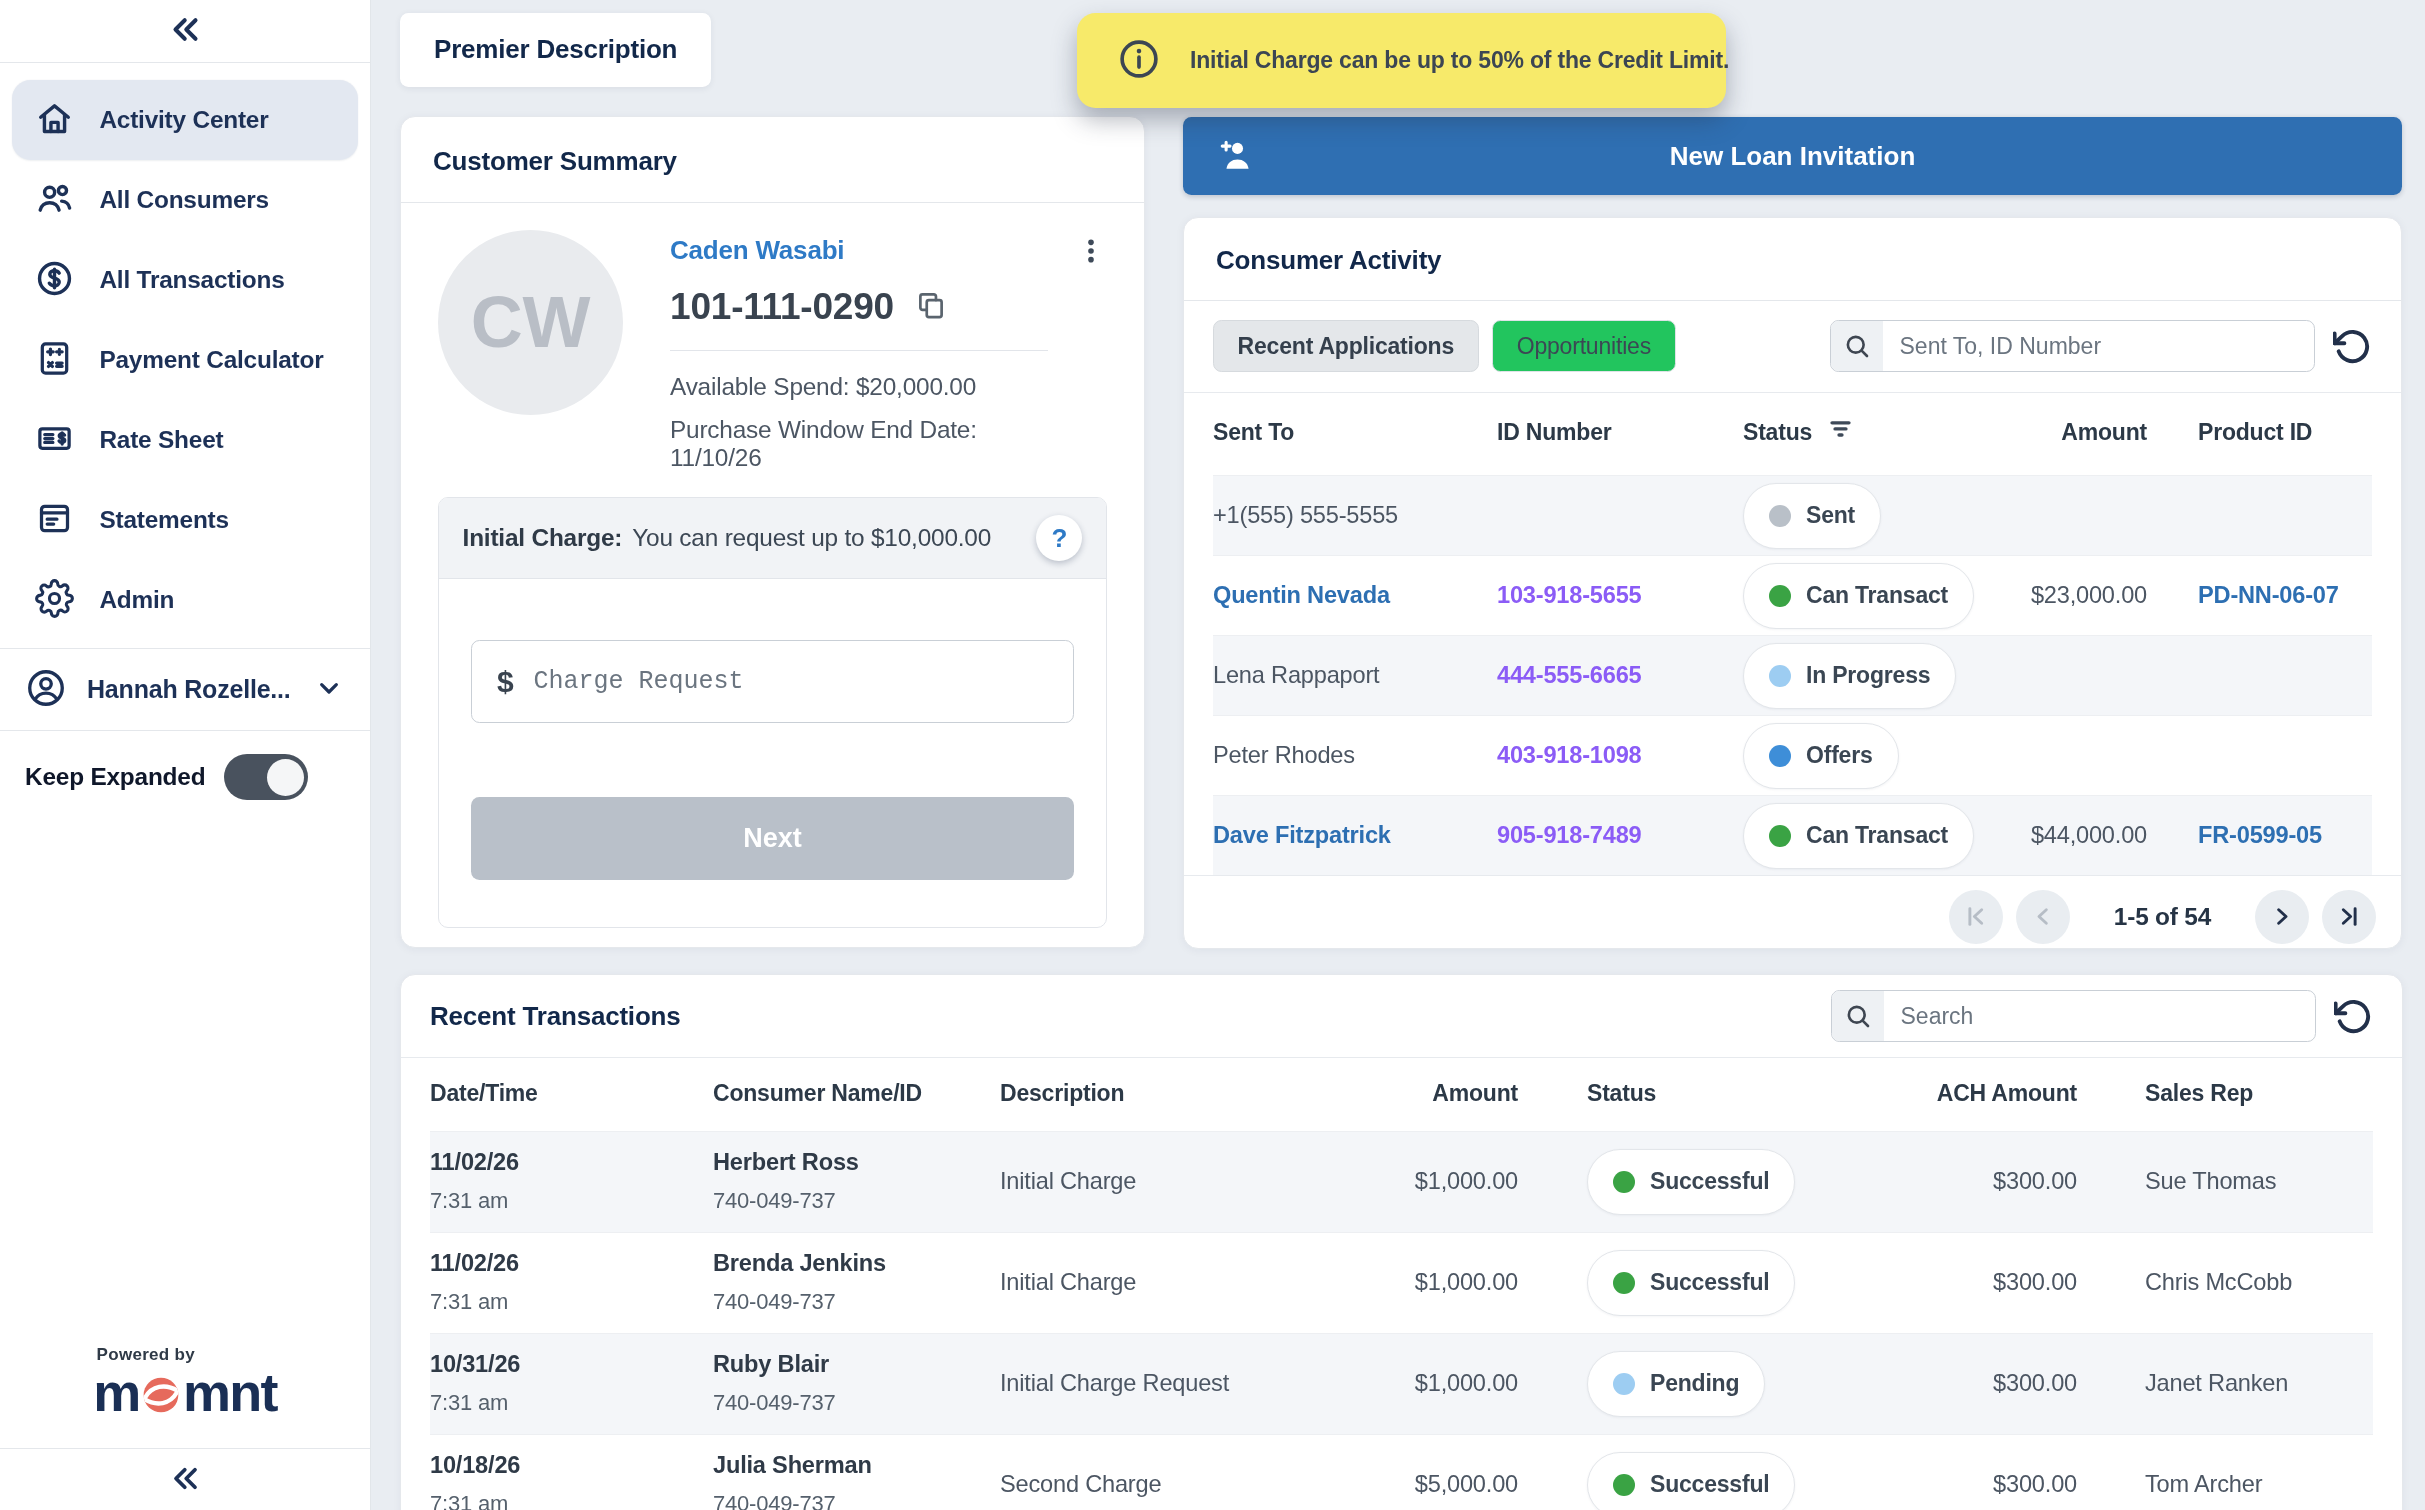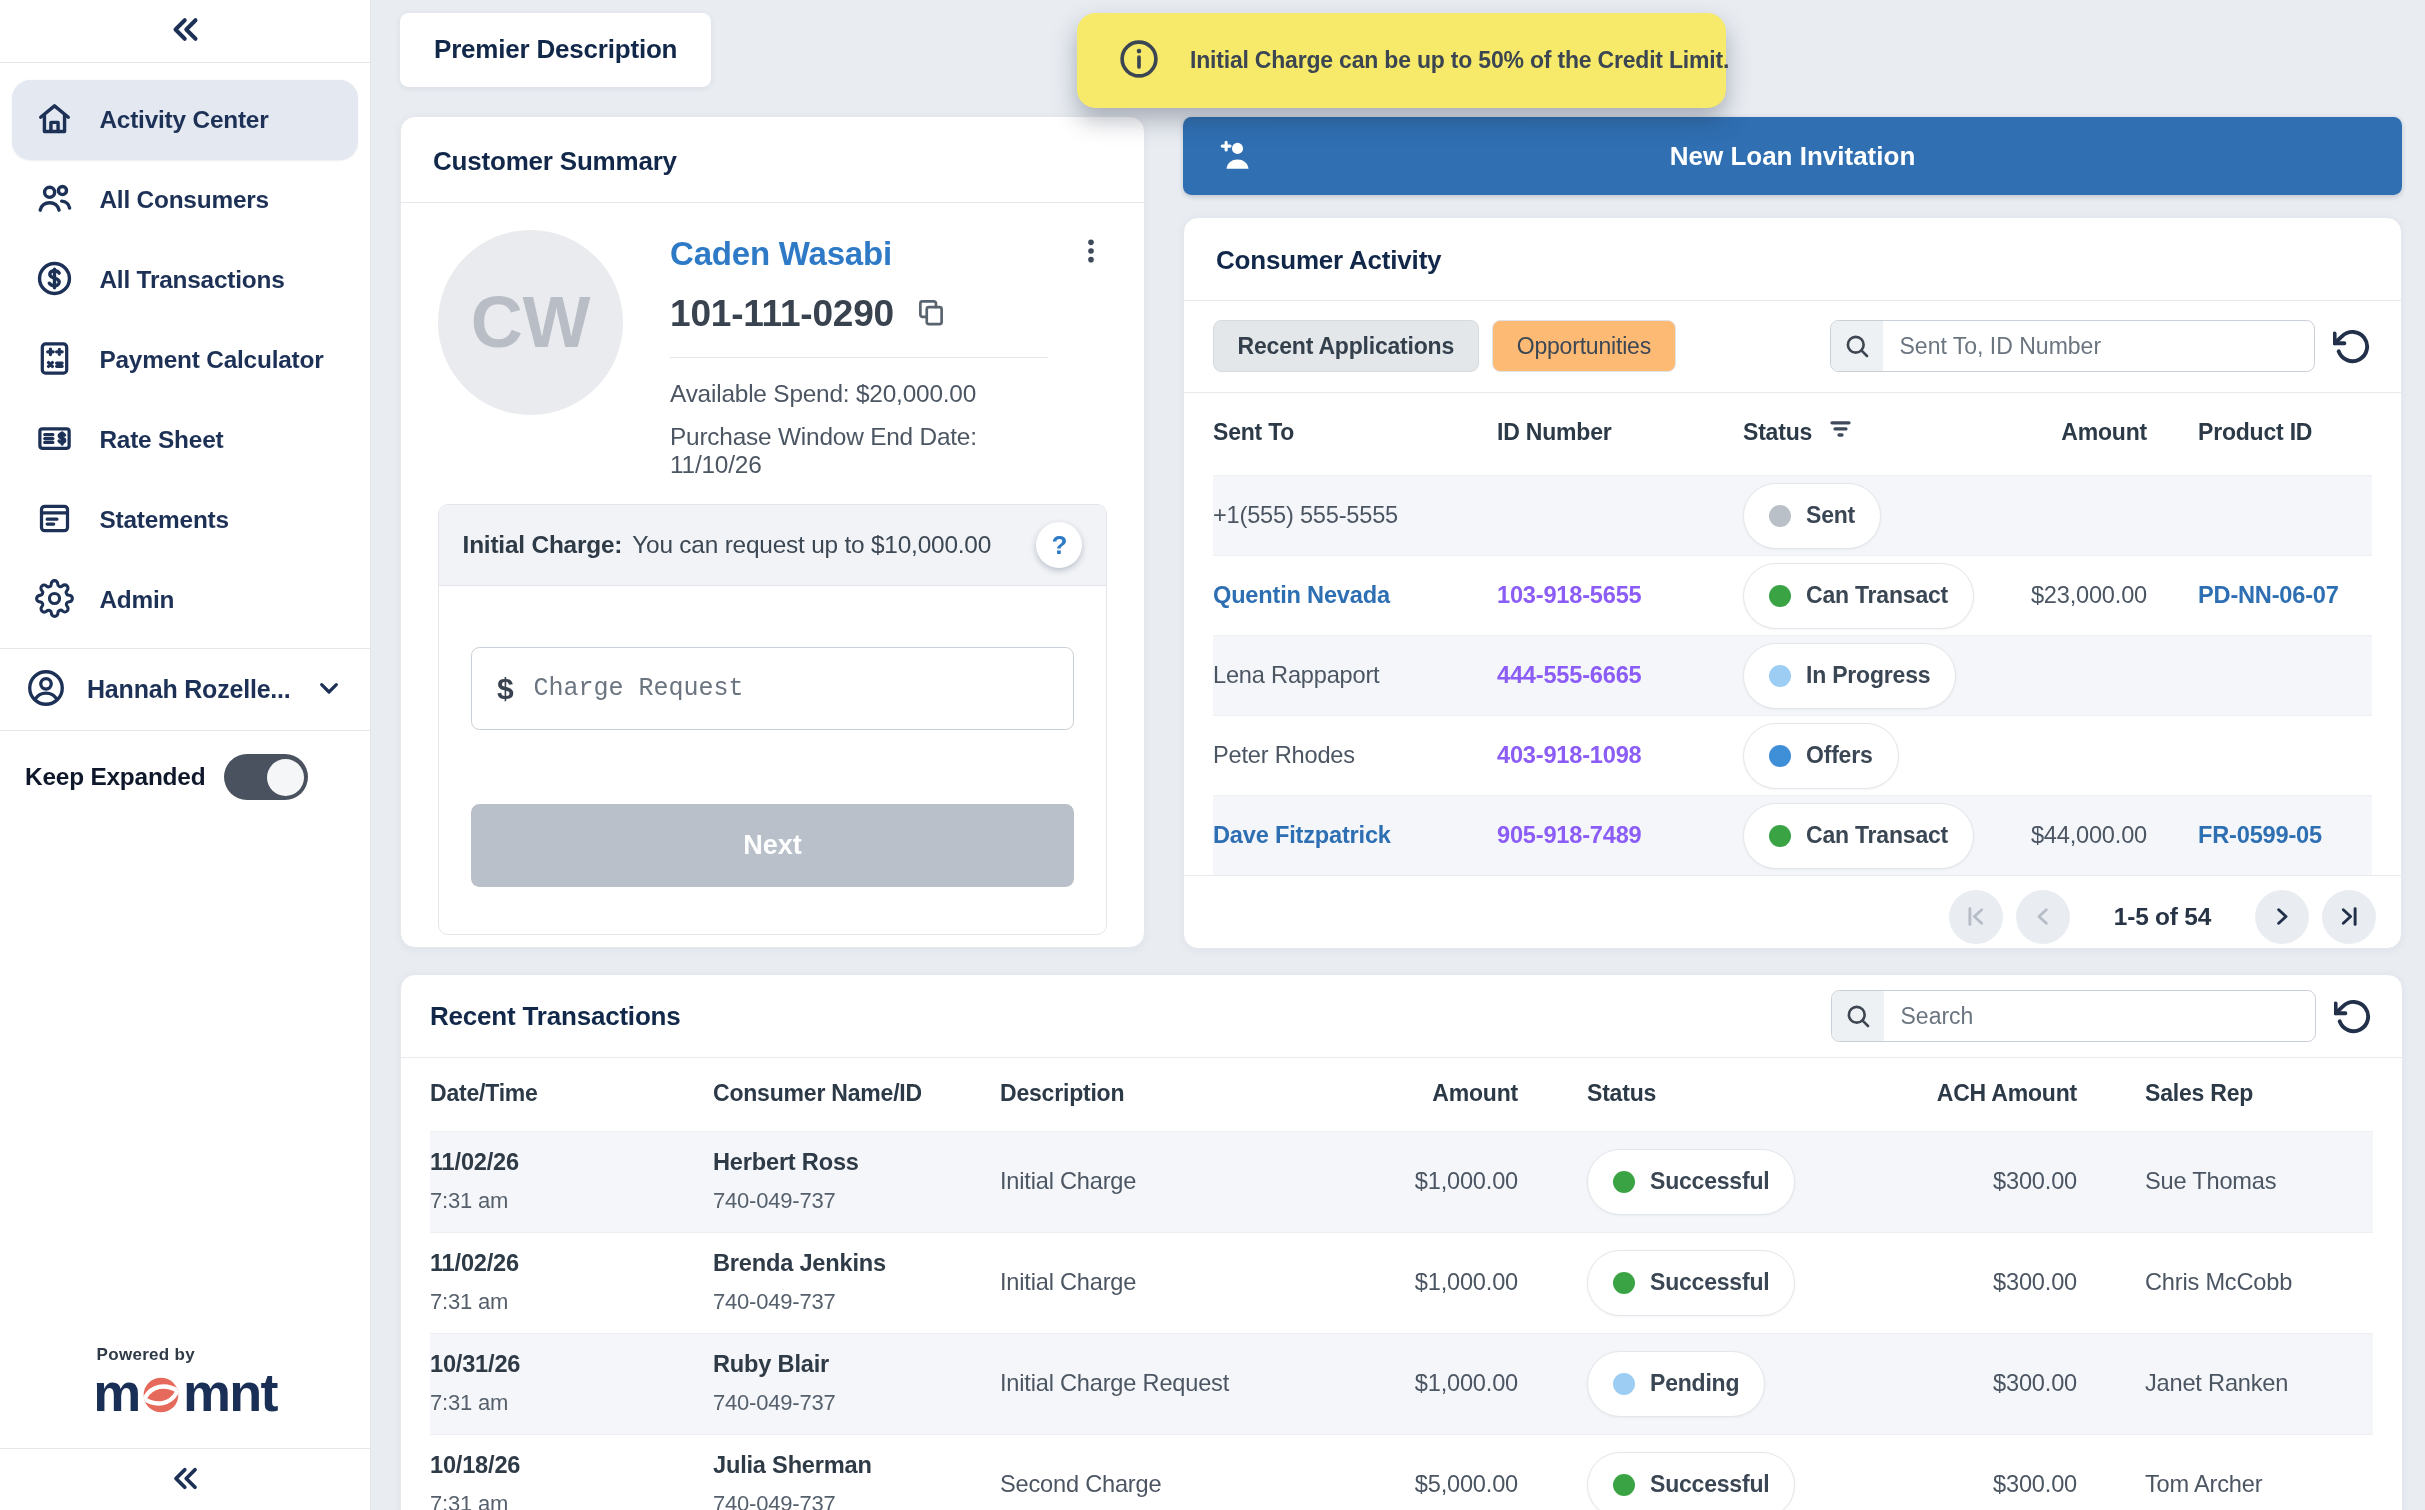--- a/index.html
+++ b/index.html
@@ -43,21 +43,21 @@
 
   
   .card.summary { left:29px; top:116px; width:745px; height:832px; overflow:hidden; }
   .card-title { font-size:26px; font-weight:700; color:#12284a; }
   .summary-head { padding:29px 32px 25px; }
   .summary-body { position:relative; padding:27px 37px 0; }
   .kebab { position:absolute; right:29px; top:23.6px; background:none; border:none; cursor:pointer; padding:8.4px; }
   .profile-row { display:flex; }
   .avatar { width:185px; height:185px; border-radius:50%; background:#e9ebee; display:flex; align-items:center; justify-content:center; font-size:72px; font-weight:700; color:#b9bec6; flex:none; }
   .pinfo { margin-left:47px; flex:1; padding-right:59px; padding-top:5px; }
-  .cust-name { font-size:33px; font-weight:700; color:#2e7ac6; cursor:pointer; }
+  .cust-name { font-size:26px; font-weight:700; color:#2e7ac6; cursor:pointer; }
   .phone-row { display:flex; align-items:center; gap:18.5px; margin-top:20px; }
   .phone { font-size:37px; font-weight:700; color:#39434f; }
   .copy-btn { background:none; border:none; cursor:pointer; color:#5a646e; padding:1.7px; }
   .pinfo .hr { height:1.7px; background:#e2e5ea; margin-top:22px; }
   .spend { font-size:24.4px; color:#4c5663; margin-top:22px; }
   .spend + .spend { margin-top:15px; }
   .charge-box { margin:25px 0 0; border:1.7px solid #e2e5ea; border-radius:10px; }
   .charge-head { display:flex; align-items:center; background:#f1f3f6; border-bottom:1.7px solid #e2e5ea; border-radius:8.4px 8.4px 0 0; padding:17px 23.6px; }
   .charge-head .bold { font-size:24.4px; font-weight:700; color:#2f3a47; }
   .charge-head .rest { font-size:24.4px; color:#3c4754; margin-left:10px; white-space:nowrap; }
@@ -68,21 +68,21 @@
   .charge-input input { border:none; outline:none; flex:1; font-size:25px; font-family:Liberation Mono, monospace; color:#0c4a6e; }
   .charge-input input::placeholder { color:#6b7580; }
   .next-btn { margin-top:74px; width:100%; height:83px; background:#b9c0c9; color:#fff; border:none; border-radius:8.4px; font-size:27px; font-weight:700; cursor:default; }
 
   
   .card.activity { left:812px; top:217px; width:1219px; height:732px; overflow:hidden; }
   .act-head { padding:27px 32px 23.6px; }
   .act-toolbar { display:flex; align-items:center; padding:20px 29px; border-bottom:0.8px solid #e7eaee; }
   .chip { height:52px; padding:0 23.6px; border-radius:8.4px; font-size:23px; display:flex; align-items:center; cursor:pointer; white-space:nowrap; }
   .chip.on { background:#e4e7ea; border:0.8px solid #d6dade; font-weight:700; color:#343f4c; }
-  .chip.off { background:#fdba74; border:0.8px solid #dfe3e7; color:#3c4754; margin-left:13.5px; }
+  .chip.off { background:#22c55e; border:0.8px solid #dfe3e7; color:#3c4754; margin-left:13.5px; }
   .searchbox { margin-left:auto; width:485px; height:52px; border:1.7px solid #c9cfd6; border-radius:8.4px; display:flex; align-items:center; overflow:hidden; background:#fff; }
   .searchbox .mag { width:52px; height:100%; background:#eef1f4; display:flex; align-items:center; justify-content:center; flex:none; color:#3e4651; }
   .searchbox input { border:none; outline:none; flex:1; font-size:23px; font-family:inherit; color:#39434f; padding:0 17px; }
   .searchbox input::placeholder { color:#6b7580; }
   .reset-btn { margin-left:18.5px; background:none; border:none; cursor:pointer; color:#22304a; display:flex; }
   .ca-grid { display:grid; grid-template-columns:284px 246px 253px 151px 228px; align-items:center; }
   .ca-table { padding:0 29px; }
   .ca-thead { padding:22px 0 25px; }
   .th { font-size:23px; font-weight:700; color:#2c3947; white-space:nowrap; }
   .th.right, .cell.right { text-align:right; }

